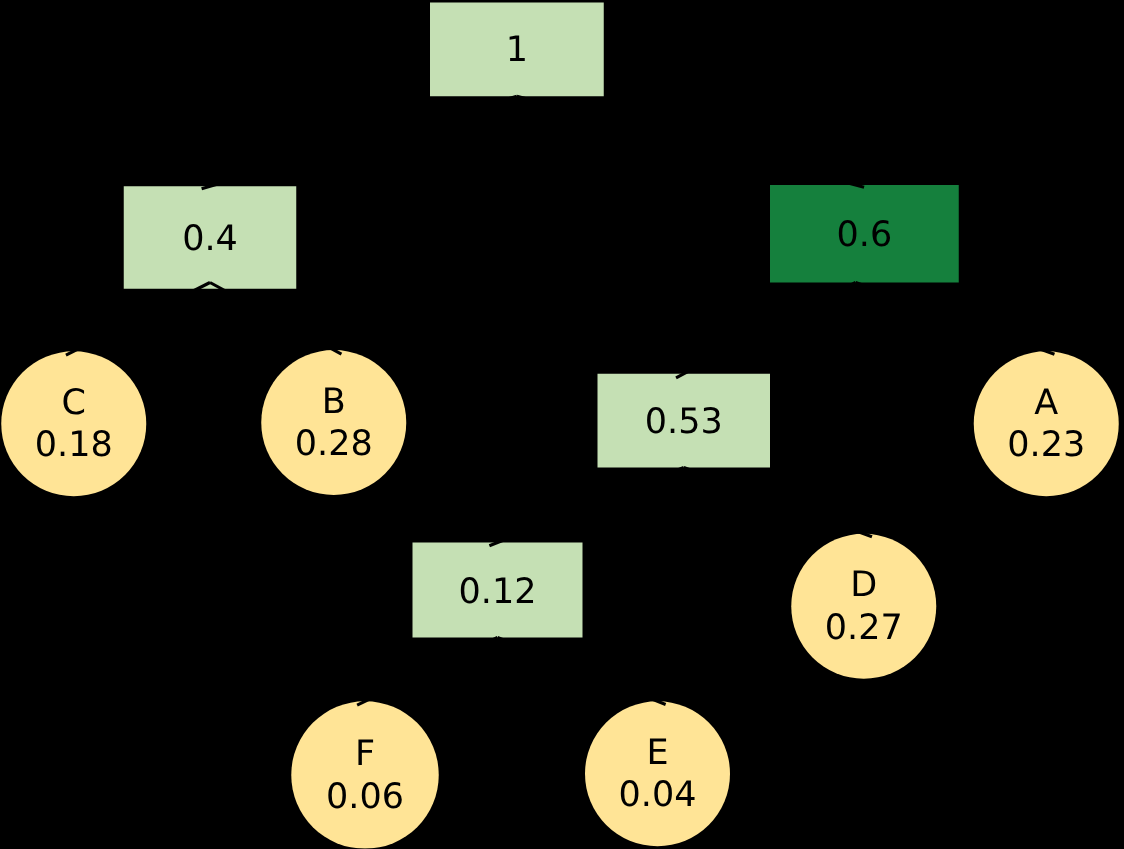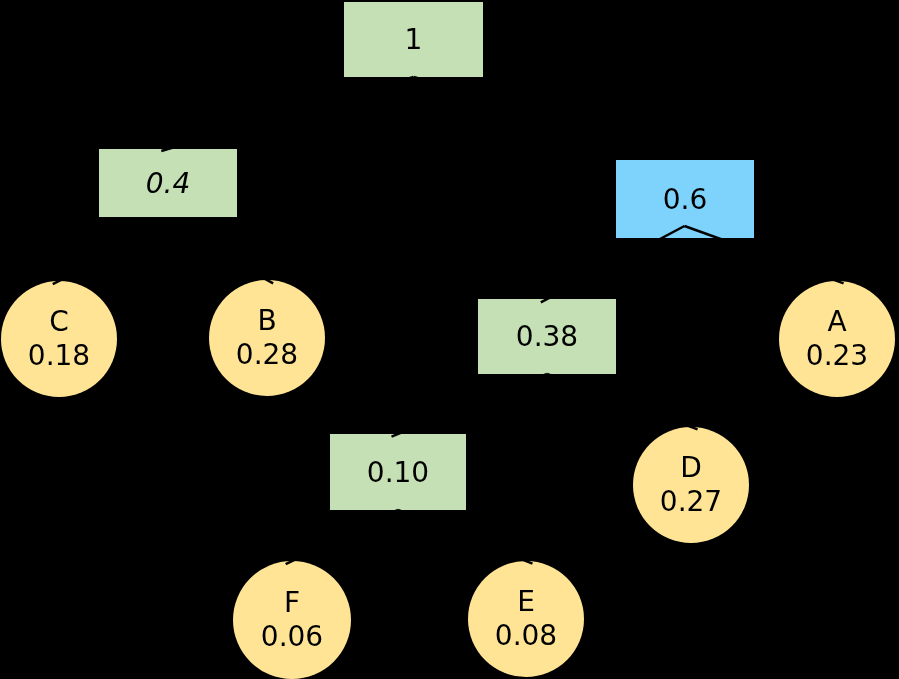--- a/index.html
+++ b/index.html
@@ -43,31 +43,31 @@
     z-index: 5;
   }
 </style>
 </head>
 <body>
 
 <div class="canvas" style="background: rgb(0, 0, 0);">
     <div class="node node-internal" style="left: 344px; top: 2px; width: 139px; height: 75px; background: rgb(197, 224, 180); color: rgb(0, 0, 0);">
       <span>1</span>
     </div>
-    <div class="node node-internal" style="left: 99px; top: 149px; width: 138px; height: 68px; background: rgb(197, 224, 180); color: rgb(0, 0, 0); font-style: italic;">
+    <div class="node node-internal" style="left: 99px; top: 149px; width: 138px; height: 82px; background: rgb(197, 224, 180); color: rgb(0, 0, 0);">
       <span>0.4</span>
     </div>
-    <div class="node node-internal" style="left: 616px; top: 148px; width: 138px; height: 78px; background: #7dd3fc; color: rgb(0, 0, 0); margin-top: 12px;">
+    <div class="node node-internal" style="left: 616px; top: 148px; width: 151px; height: 78px; background: #15803d; color: rgb(0, 0, 0);">
       <span>0.6</span>
     </div>
     <div class="node node-internal" style="left: 478px; top: 299px; width: 138px; height: 75px; background: rgb(197, 224, 180); color: rgb(0, 0, 0);">
-      <span>0.38</span>
+      <span>0.53</span>
     </div>
     <div class="node node-internal" style="left: 330px; top: 434px; width: 136px; height: 76px; background: rgb(197, 224, 180); color: rgb(0, 0, 0);">
-      <span>0.10</span>
+      <span>0.12</span>
     </div>
     <div class="node node-leaf" style="left: 1px; top: 281px; width: 116px; height: 116px; background: rgb(255, 228, 150); color: rgb(0, 0, 0);">
       <span>C</span>
       <span>0.18</span>
     </div>
     <div class="node node-leaf" style="left: 209px; top: 280px; width: 116px; height: 116px; background: rgb(255, 228, 150); color: rgb(0, 0, 0);">
       <span>B</span>
       <span>0.28</span>
     </div>
     <div class="node node-leaf" style="left: 779px; top: 281px; width: 116px; height: 116px; background: rgb(255, 228, 150); color: rgb(0, 0, 0);">
@@ -77,21 +77,21 @@
     <div class="node node-leaf" style="left: 633px; top: 427px; width: 116px; height: 116px; background: rgb(255, 228, 150); color: rgb(0, 0, 0);">
       <span>D</span>
       <span>0.27</span>
     </div>
     <div class="node node-leaf" style="left: 233px; top: 561px; width: 118px; height: 118px; background: rgb(255, 228, 150); color: rgb(0, 0, 0);">
       <span>F</span>
       <span>0.06</span>
     </div>
     <div class="node node-leaf" style="left: 468px; top: 561px; width: 116px; height: 116px; background: rgb(255, 228, 150); color: rgb(0, 0, 0);">
       <span>E</span>
-      <span>0.08</span>
+      <span>0.04</span>
     </div>
     <svg class="edge-layer" width="899" height="679">
       <line x1="413.5" y1="77" x2="161.28291860385622" y2="150.96997906526417" stroke="#000000" stroke-width="2.5"></line>
       <line x1="413.5" y1="77" x2="691.271459728415" y2="149.7740724749722" stroke="#000000" stroke-width="2.5"></line>
       <line x1="168" y1="226" x2="52.75051860463695" y2="284.15340804353184" stroke="#000000" stroke-width="2.5"></line>
       <line x1="168" y1="226" x2="273.1452690104007" y2="283.35196491476404" stroke="#000000" stroke-width="2.5"></line>
       <line x1="684.5" y1="226" x2="540.8173169099348" y2="302.28244265872553" stroke="#000000" stroke-width="2.5"></line>
       <line x1="684.5" y1="226" x2="843.5848346647753" y2="283.3748584036894" stroke="#000000" stroke-width="2.5"></line>
       <line x1="547" y1="374" x2="391.5066914677096" y2="436.614755113674" stroke="#000000" stroke-width="2.5"></line>
       <line x1="547" y1="374" x2="697.5691803437429" y2="429.4178233209609" stroke="#000000" stroke-width="2.5"></line>

